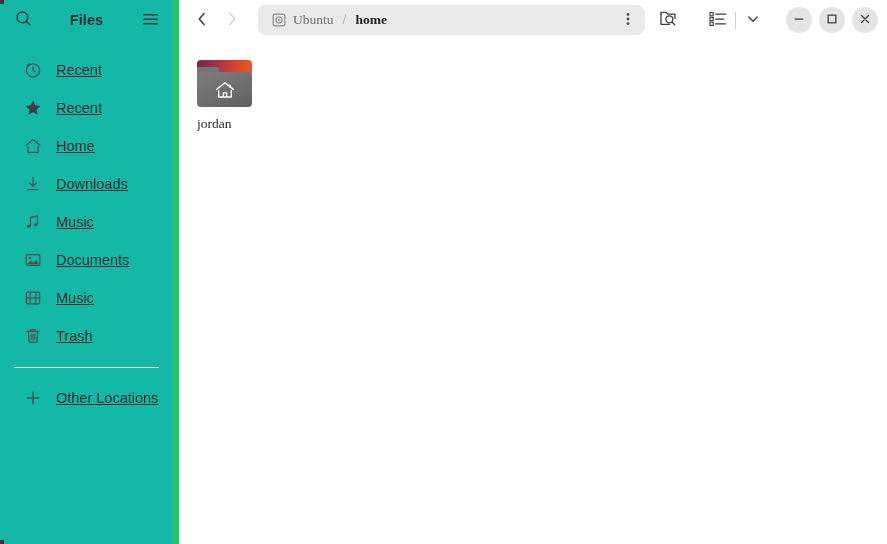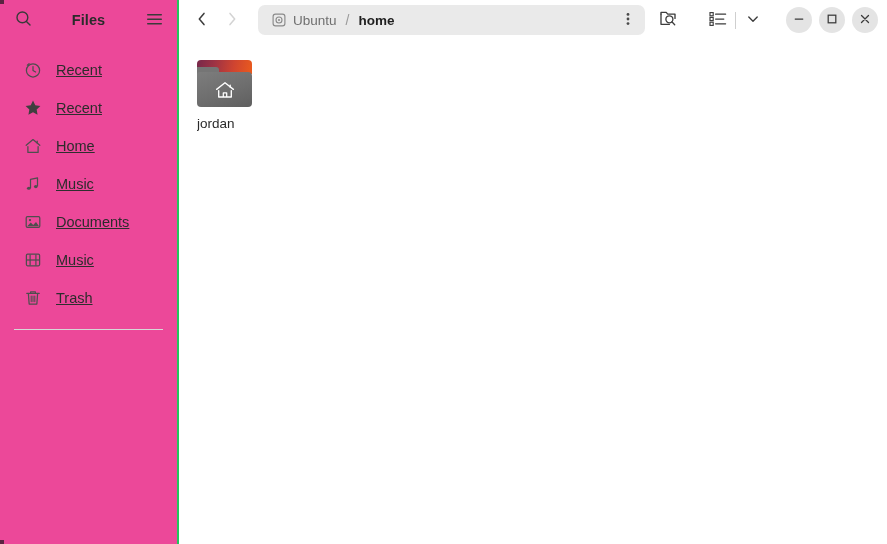--- a/index.html
+++ b/index.html
@@ -42,22 +42,22 @@
   .body-row {
     display: flex;
     flex: 1 1 auto;
     min-height: 0;
   }
 
   
   .sidebar {
     width: 179px;
     flex: 0 0 179px;
-    background: #ec4899;
-    border-right: 2px solid #22c55e;
+    background: #14b8a6;
+    border-right: 6px solid #22c55e;
     display: flex;
     flex-direction: column;
     box-sizing: border-box;
   }
   .sidebar-header {
     height: 40px;
     flex: 0 0 40px;
     display: flex;
     align-items: center;
     padding: 0 8px;
@@ -121,20 +121,21 @@
     margin: 12px 14px 11px 14px;
   }
 
   
   .main {
     flex: 1 1 auto;
     min-width: 0;
     display: flex;
     flex-direction: column;
     background: #ffffff;
+    font-family: Liberation Serif, serif;
   }
   .main-header {
     height: 40px;
     flex: 0 0 40px;
     display: flex;
     align-items: center;
     padding: 0 9px 0 8px;
     box-sizing: border-box;
     background: #ffffff;
   }
@@ -390,20 +391,30 @@
             <svg width="18" height="18" viewBox="0 0 18 18" fill="none">
               <path d="M2.2 8.3L9 2.6l6.8 5.7" stroke="#4e4e4e" stroke-width="1.25" stroke-linecap="round" stroke-linejoin="round"></path>
               <path d="M3.9 9.5v5.9h10.2V9.5" stroke="#4e4e4e" stroke-width="1.25" stroke-linecap="round" stroke-linejoin="round"></path>
               <path d="M13.2 4.2v1.8" stroke="#4e4e4e" stroke-width="1.2" stroke-linecap="round"></path>
             </svg>
           </span>
           <span class="side-label">Home</span>
         </div>
 
 
+        <div class="side-item">
+          <span class="side-icon">
+            <svg width="18" height="18" viewBox="0 0 18 18" fill="none">
+              <path d="M9 2.4v8.6" stroke="#4e4e4e" stroke-width="1.25" stroke-linecap="round"></path>
+              <path d="M5.5 7.8L9 11.3l3.5-3.5" stroke="#4e4e4e" stroke-width="1.25" stroke-linecap="round" stroke-linejoin="round"></path>
+              <path d="M4 14.6h10" stroke="#4e4e4e" stroke-width="1.25" stroke-linecap="round"></path>
+            </svg>
+          </span>
+          <span class="side-label">Downloads</span>
+        </div>
 
         <div class="side-item">
           <span class="side-icon">
             <svg width="18" height="18" viewBox="0 0 18 18" fill="none">
               <path d="M6.5 13V4.3l7-1.5v8.5" stroke="#4e4e4e" stroke-width="1.25" stroke-linejoin="round"></path>
               <ellipse cx="4.8" cy="13.3" rx="1.85" ry="1.55" fill="#4e4e4e"></ellipse>
               <ellipse cx="11.8" cy="11.6" rx="1.85" ry="1.55" fill="#4e4e4e"></ellipse>
             </svg>
           </span>
           <span class="side-label">Music</span>
@@ -438,20 +449,28 @@
               <path d="M6.6 4.2V2.8h4.8v1.4" stroke="#4e4e4e" stroke-width="1.2" stroke-linejoin="round"></path>
               <path d="M4.4 4.6l.75 10.4h7.7l.75-10.4" stroke="#4e4e4e" stroke-width="1.25" stroke-linejoin="round"></path>
               <path d="M7.2 7v5.6M9 7v5.6M10.8 7v5.6" stroke="#4e4e4e" stroke-width="1.05" stroke-linecap="round"></path>
             </svg>
           </span>
           <span class="side-label">Trash</span>
         </div>
 
         <div class="side-divider"></div>
 
+        <div class="side-item">
+          <span class="side-icon">
+            <svg width="18" height="18" viewBox="0 0 18 18" fill="none">
+              <path d="M9 3.2v11.6M3.2 9h11.6" stroke="#4e4e4e" stroke-width="1.35" stroke-linecap="round"></path>
+            </svg>
+          </span>
+          <span class="side-label">Other Locations</span>
+        </div>
 
       </div>
     </div>
 
     <div class="main">
 
       <div class="main-header">
 
         <button class="nav-btn">
           <span>

